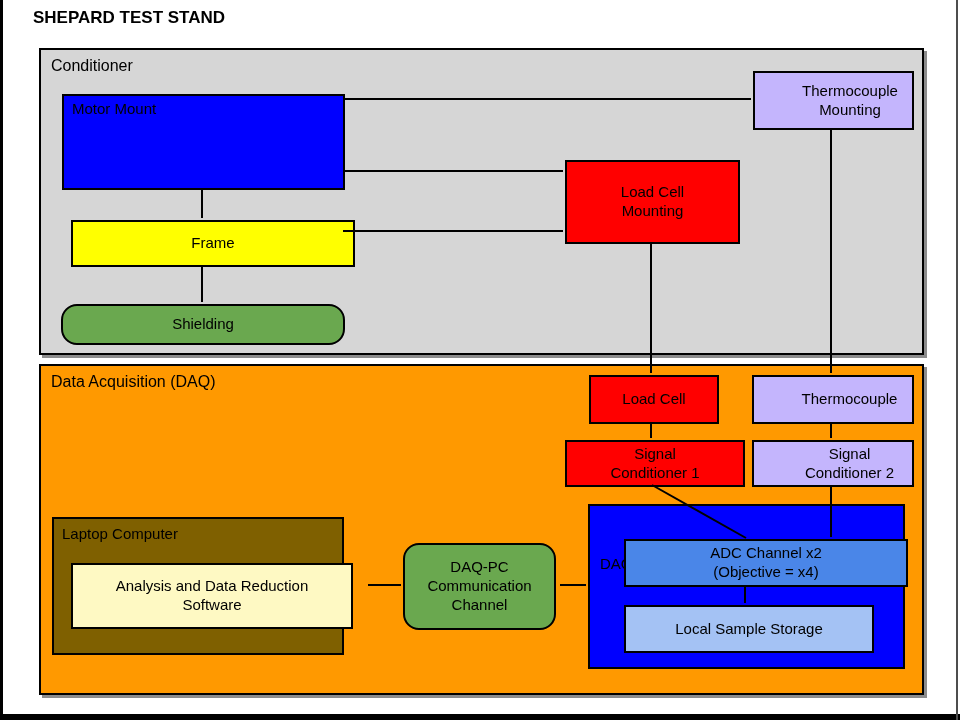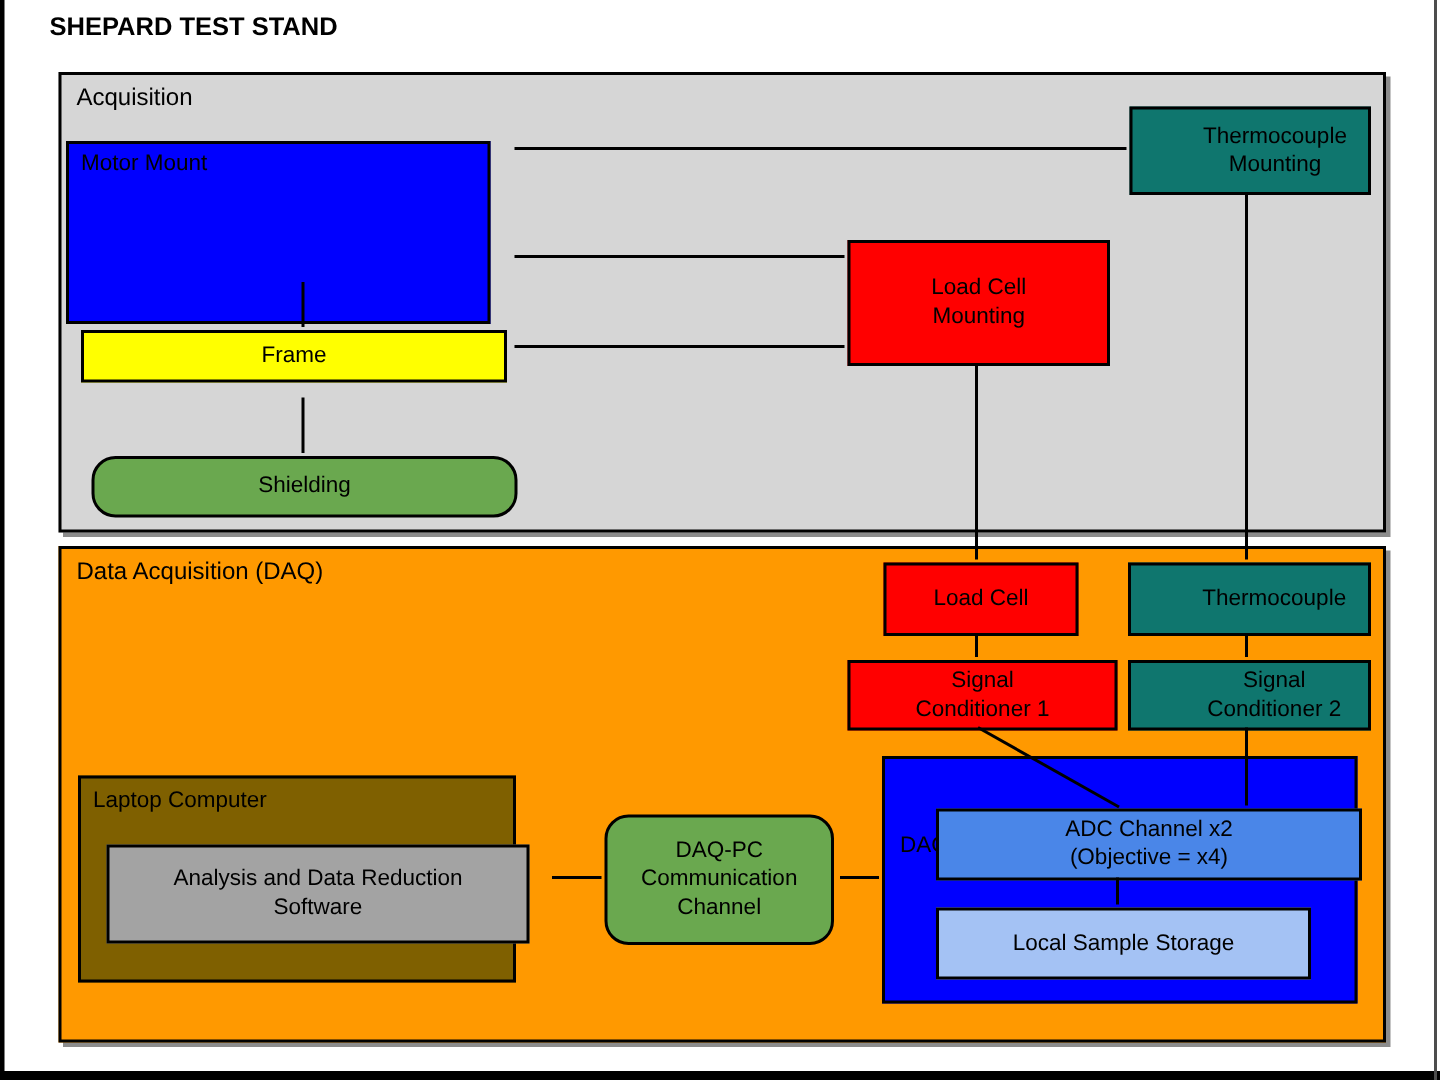--- a/index.html
+++ b/index.html
@@ -19,40 +19,40 @@
   .corner-label{position:absolute;left:8px;top:4px;font-size:15px;white-space:nowrap;}
   
   .gray{background:#d6d6d6;}
   .orange{background:#ff9900;}
   .blue{background:#0000ff;}
   .cornflower{background:#4a86e8;}
   .lightblue{background:#a4c2f4;}
   .yellow{background:#ffff00;}
   .green{background:#6aa84f;border-radius:16px;}
   .red{background:#ff0000;}
-  .plum{background:#0f766e;padding-left:33px;}
+  .plum{background:#c4b5fd;padding-left:33px;}
   .olive{background:#7f6000;}
-  .gold{background:#a3a3a3;}
+  .gold{background:#fef9c3;}
   svg.connectors{position:absolute;left:0;top:0;pointer-events:none;}
 </style>
 </head>
 <body>
 
 <div id="slide">
 
   <div class="title">SHEPARD TEST STAND</div>
 
   <div class="group gray" style="left:39px;top:48px;width:881px;height:303px;">
-    <div class="group-label">Acquisition</div>
+    <div class="group-label">Conditioner</div>
 
-    <div class="box blue" style="left:3px;top:44px;width:283px;height:122px;">
+    <div class="box blue" style="left:21px;top:44px;width:283px;height:96px;">
       <span class="corner-label">Motor Mount</span>
     </div>
 
-    <div class="box yellow center" style="left:13px;top:170px;width:284px;height:35px;">
+    <div class="box yellow center" style="left:30px;top:170px;width:284px;height:47px;">
       <span class="lbl">Frame</span>
     </div>
 
     <div class="box green center" style="left:20px;top:254px;width:284px;height:41px;">
       <span class="lbl">Shielding</span>
     </div>
 
     <div class="box red center" style="left:524px;top:110px;width:175px;height:84px;">
       <span class="lbl">Load Cell
 Mounting</span>

